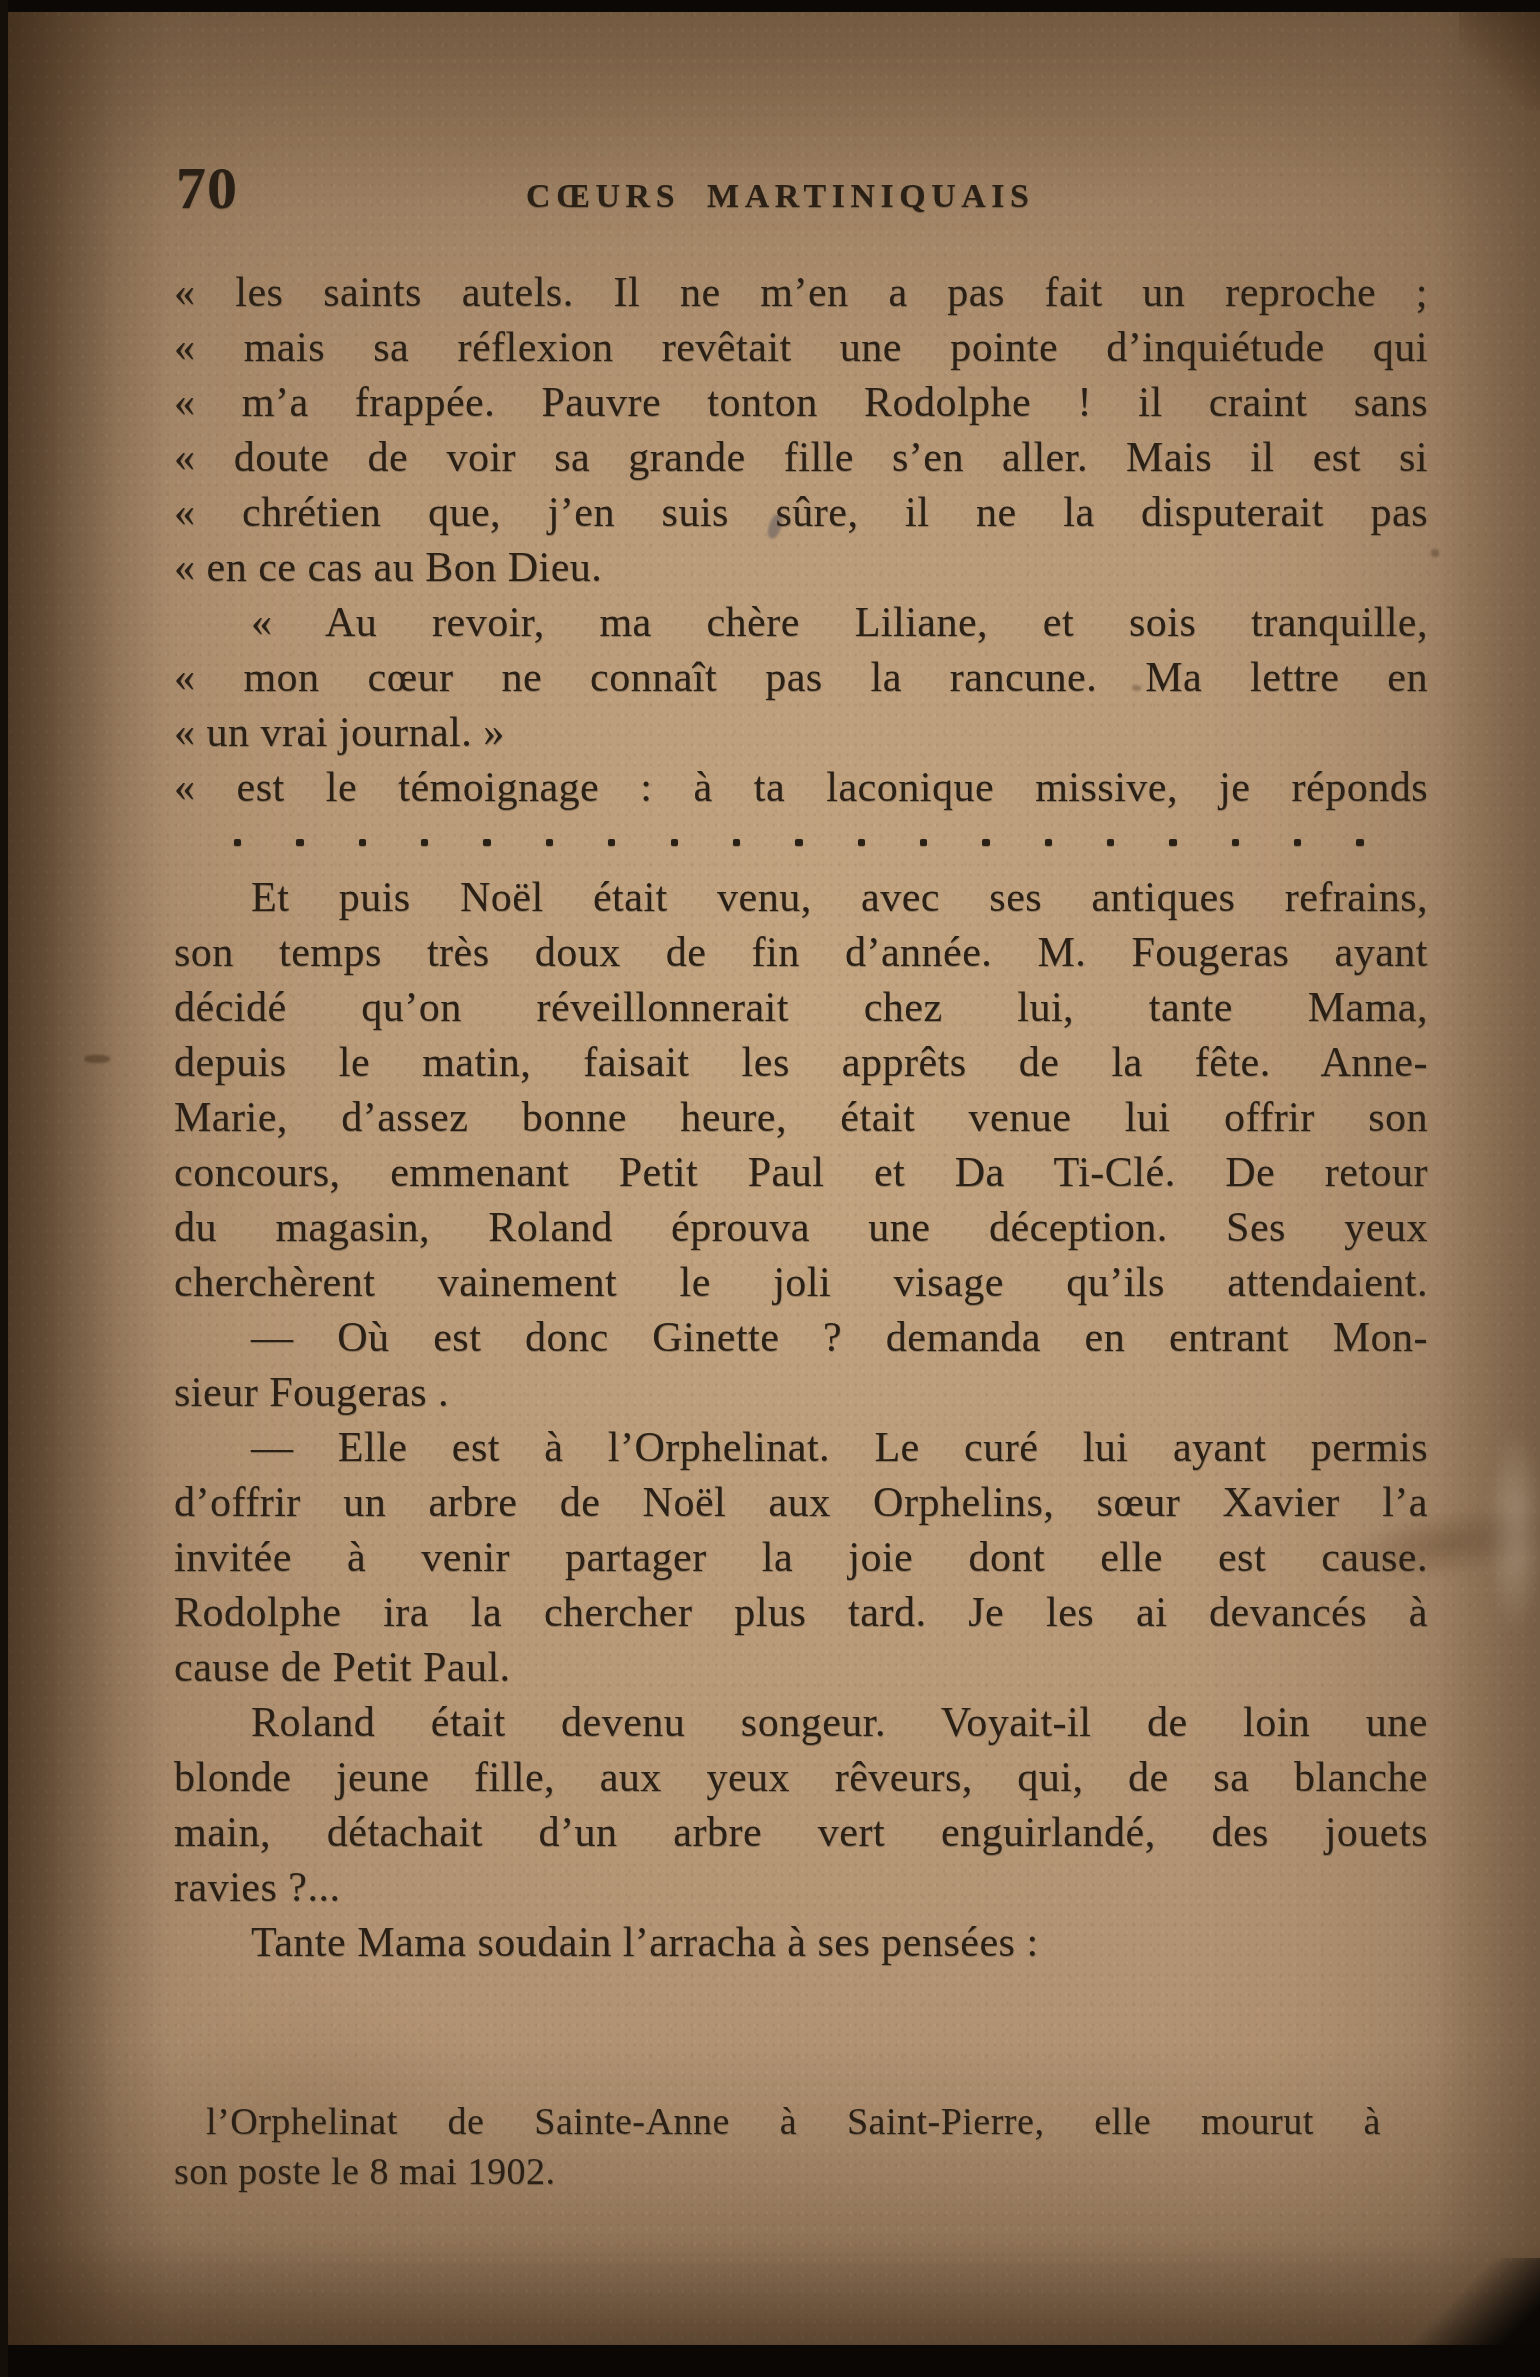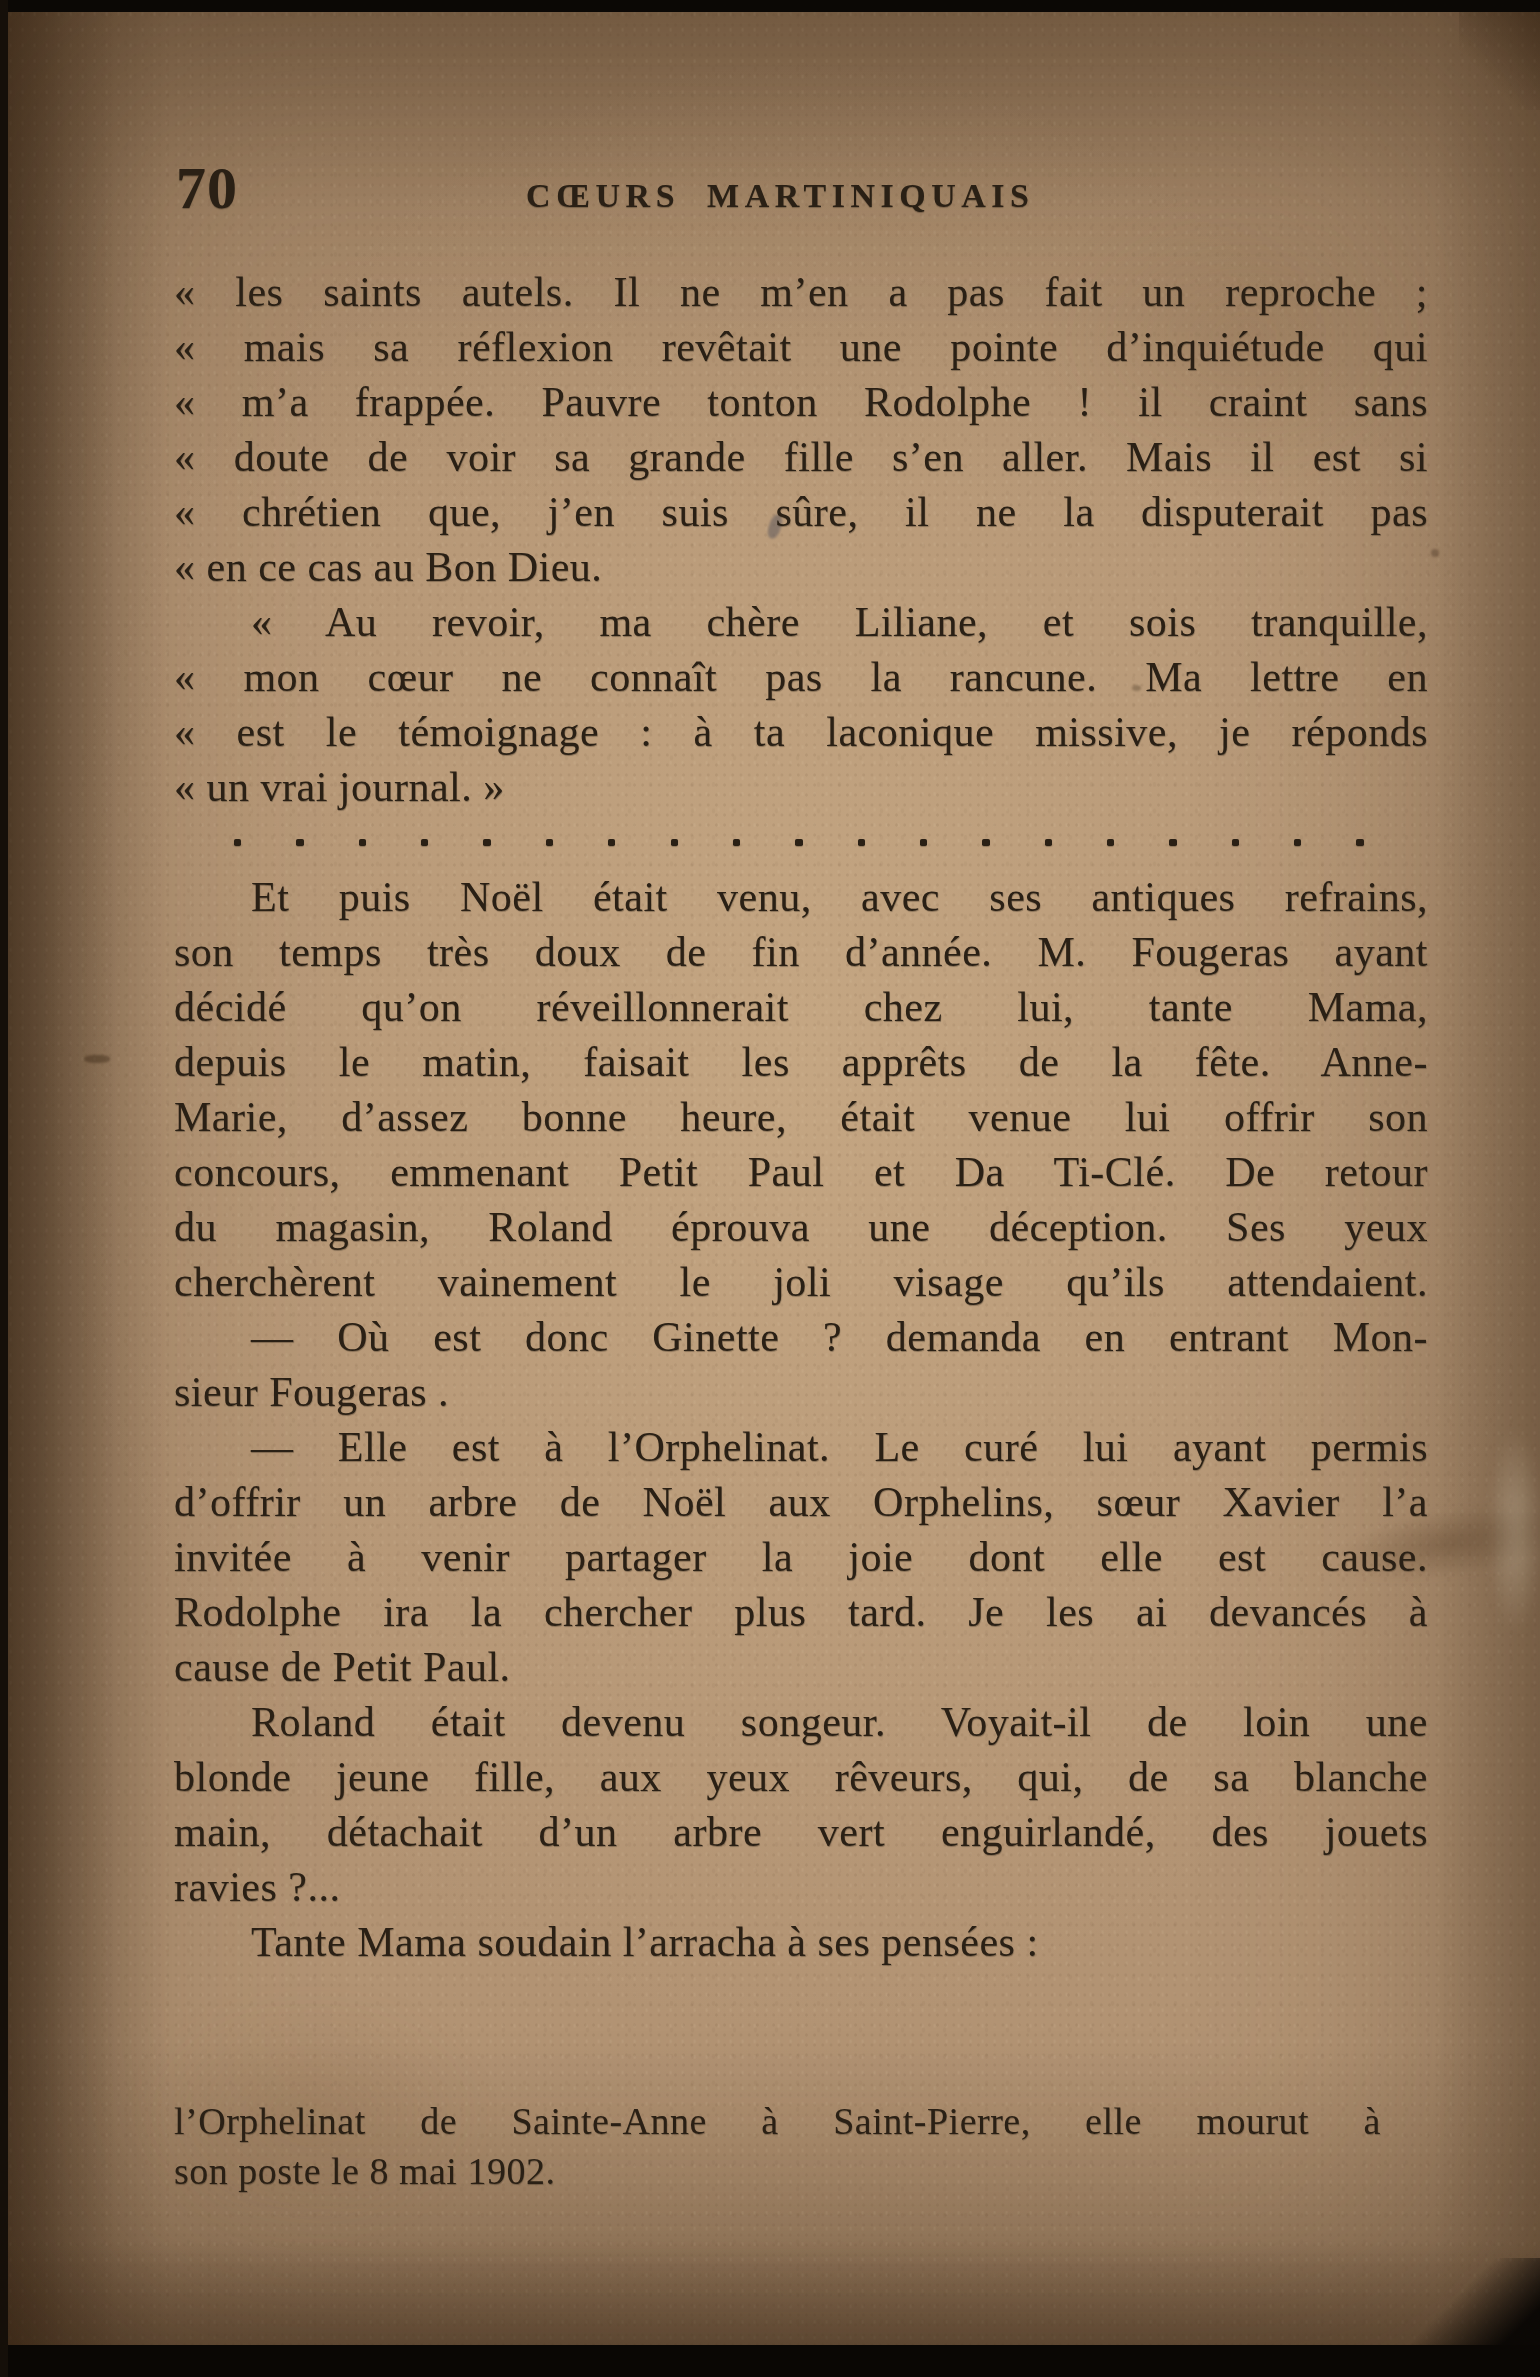--- a/index.html
+++ b/index.html
@@ -82,21 +82,21 @@
   .dots{height:55px;display:flex;justify-content:space-between;align-items:center;
     padding:0 64px 0 60px;}
   .dot{width:7.3px;height:7.3px;border-radius:1.8px;background:#2a2015;
     box-shadow:0 0.9px 0.9px rgba(42,32,21,.3);}
 
   
   .footnote{position:absolute;left:174px;top:2096px;width:1207px;}
   .fn-line{height:50px;line-height:50px;font-size:38px;letter-spacing:0.5px;
     text-align:justify;text-align-last:left;
     text-shadow:0.5px 0.7px 0.7px rgba(42,32,21,.34);}
-  .fn-line.fill{text-align-last:justify;}
+  .fn-line.fill{text-align-last:justify;margin-left:32px;}
 </style>
 </head>
 <body>
 
 <div class="page">
   <div class="grain"></div>
   <div class="stain-cloud1"></div>
   <div class="stain-cloud2"></div>
   <div class="stain-pale"></div>
   <div class="stain-crease"></div>
@@ -118,22 +118,22 @@
 
   <div class="text-body">
       <div class="line fill">« les saints autels. Il ne m’en a pas fait un reproche ;</div>
       <div class="line fill">« mais sa réflexion revêtait une pointe d’inquiétude qui</div>
       <div class="line fill">« m’a frappée. Pauvre tonton Rodolphe ! il craint sans</div>
       <div class="line fill">« doute de voir sa grande fille s’en aller. Mais il est si</div>
       <div class="line fill">« chrétien que, j’en suis sûre, il ne la disputerait pas</div>
       <div class="line">« en ce cas au Bon Dieu.</div>
       <div class="line indent fill">« Au revoir, ma chère Liliane, et sois tranquille,</div>
       <div class="line fill">« mon cœur ne connaît pas la rancune. Ma lettre en</div>
+      <div class="line">« un vrai journal. »</div>
       <div class="line fill">« est le témoignage : à ta laconique missive, je réponds</div>
-      <div class="line">« un vrai journal. »</div>
       <div class="dots">
         <span class="dot"></span>
         <span class="dot"></span>
         <span class="dot"></span>
         <span class="dot"></span>
         <span class="dot"></span>
         <span class="dot"></span>
         <span class="dot"></span>
         <span class="dot"></span>
         <span class="dot"></span>

